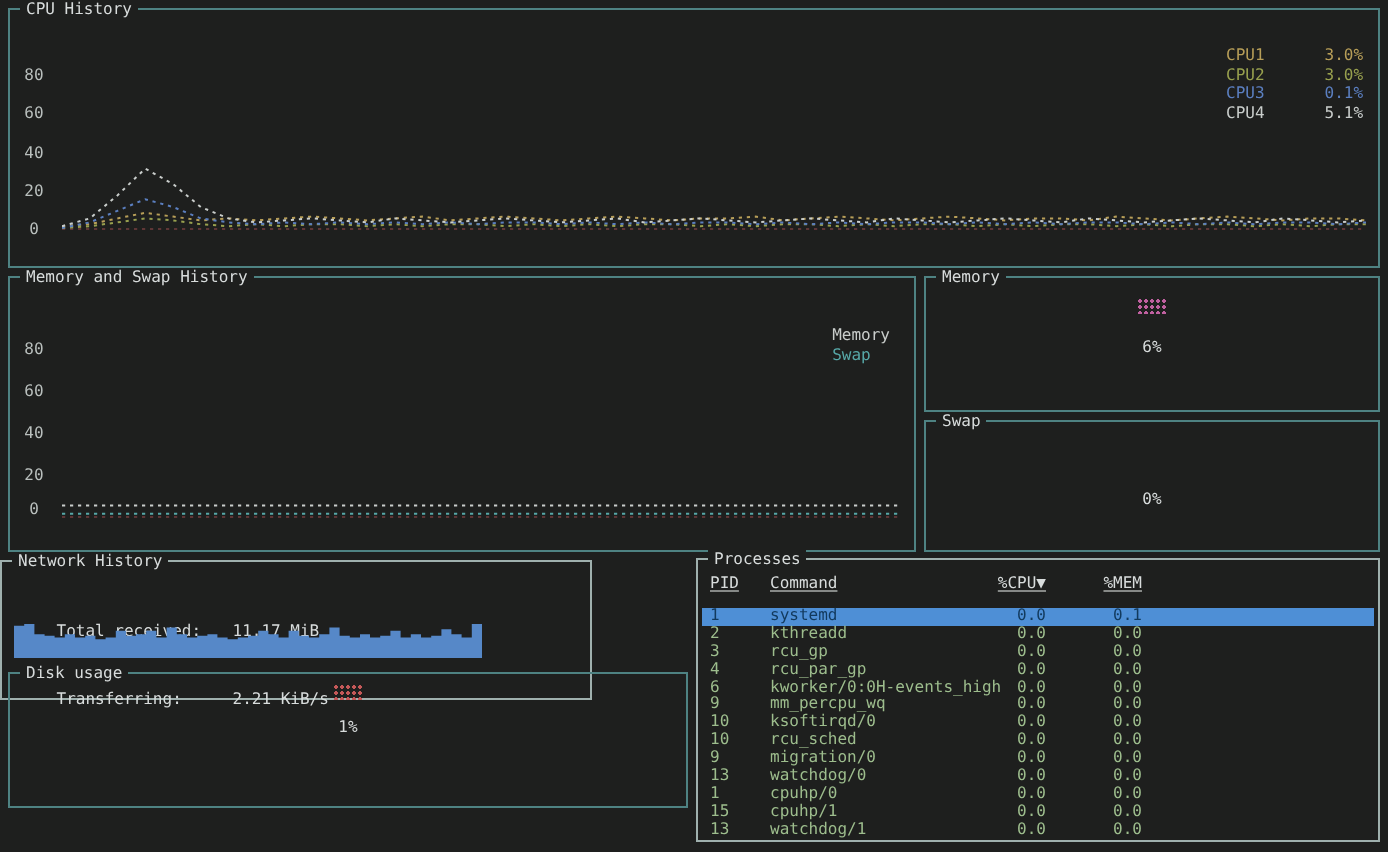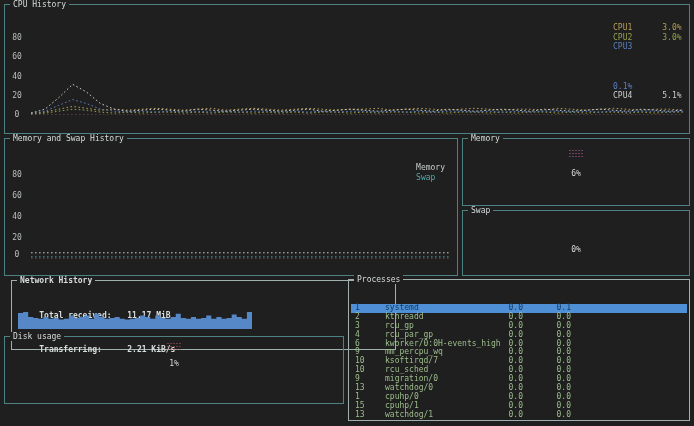--- a/index.html
+++ b/index.html
@@ -60,21 +60,21 @@
     </svg>
   <div class="cpu-legend">
     <div class="legend-row" style="color: rgb(183, 158, 88);">
       <span>CPU1</span>
       <span>3.0%</span>
     </div>
     <div class="legend-row" style="color: rgb(152, 160, 78);">
       <span>CPU2</span>
       <span>3.0%</span>
     </div>
-    <div class="legend-row" style="color: rgb(91, 127, 192); flex-direction: column;">
+    <div class="legend-row" style="color: rgb(91, 127, 192);">
       <span>CPU3</span>
       <span>0.1%</span>
     </div>
     <div class="legend-row" style="color: rgb(201, 205, 203);">
       <span>CPU4</span>
       <span>5.1%</span>
     </div>
   </div>
 </div>
 
@@ -100,41 +100,47 @@
   <span class="ptitle">Memory</span>
   <span class="gauge-dots" style="top: 10px; background-image: radial-gradient(circle, rgb(192, 96, 160) 0.8px, transparent 0.9px);"></span>
   <span class="gauge-val" style="top:30px;">6%</span>
 </div>
 
 <div class="panel" style="left:462px; top:210px; width:228px; height:66px;">
   <span class="ptitle">Swap</span>
   <span class="gauge-val" style="top:34px;">0%</span>
 </div>
 
-<div class="panel light" style="left:11px; top:280px; width:385px; height:70px;font-weight:bold;">
+<div class="panel light" style="left:0; top:280px; width:296px; height:70px;">
   <span class="ptitle">Network History</span>
   <div class="net-row" style="top:21px;">
     <span class="net-label">Total received:</span><span>11.17 MiB</span>
   </div>
   <svg class="chart" style="left:6px; top:31px;" width="234" height="17">
       <path d="M0 17 L0.0 0.9 L5.1 0.9 L5.1 0.0 L10.2 0.0 L10.2 5.1 L15.3 5.1 L15.3 5.9 L20.3 5.9 L20.3 6.8 L25.4 6.8 L25.4 5.1 L30.5 5.1 L30.5 6.8 L35.6 6.8 L35.6 5.9 L40.7 5.9 L40.7 7.6 L45.8 7.6 L45.8 6.8 L50.9 6.8 L50.9 3.4 L56.0 3.4 L56.0 5.9 L61.0 5.9 L61.0 5.1 L66.1 5.1 L66.1 3.4 L71.2 3.4 L71.2 6.8 L76.3 6.8 L76.3 1.7 L81.4 1.7 L81.4 5.1 L86.5 5.1 L86.5 6.8 L91.6 6.8 L91.6 5.9 L96.7 5.9 L96.7 5.1 L101.7 5.1 L101.7 6.8 L106.8 6.8 L106.8 7.6 L111.9 7.6 L111.9 6.8 L117.0 6.8 L117.0 5.9 L122.1 5.9 L122.1 3.4 L127.2 3.4 L127.2 5.1 L132.3 5.1 L132.3 6.8 L137.3 6.8 L137.3 3.4 L142.4 3.4 L142.4 5.9 L147.5 5.9 L147.5 6.8 L152.6 6.8 L152.6 5.1 L157.7 5.1 L157.7 1.7 L162.8 1.7 L162.8 5.9 L167.9 5.9 L167.9 6.8 L173.0 6.8 L173.0 5.1 L178.0 5.1 L178.0 6.8 L183.1 6.8 L183.1 5.9 L188.2 5.9 L188.2 3.4 L193.3 3.4 L193.3 6.8 L198.4 6.8 L198.4 5.1 L203.5 5.1 L203.5 6.8 L208.6 6.8 L208.6 5.9 L213.7 5.9 L213.7 2.6 L218.7 2.6 L218.7 5.1 L223.8 5.1 L223.8 6.8 L228.9 6.8 L228.9 0.0 L234.0 0.0 L234 17 Z" fill="#5688c8"></path>
     </svg>
   <div class="net-row" style="top:55px;">
     <span class="net-label">Transferring:</span><span>2.21 KiB/s</span>
   </div>
 </div>
 
 <div class="panel" style="left:4px; top:336px; width:340px; height:68px;">
   <span class="ptitle">Disk usage</span>
   <span class="gauge-dots" style="top: 5px; background-image: radial-gradient(circle, rgb(196, 88, 88) 0.8px, transparent 0.9px);"></span>
   <span class="gauge-val" style="top:22px;">1%</span>
 </div>
 
 <div class="panel light" style="left:348px; top:279px; width:342px; height:142px;">
   <span class="ptitle">Processes</span>
+  <div class="prow phead">
+    <span class="pid">PID</span>
+    <span class="cmd">Command</span>
+    <span class="cpu">%CPU▼</span>
+    <span class="mem">%MEM</span>
+  </div>
   <div class="proc-rows">
   <div class="prow selected">
     <span class="pid">1</span>
     <span class="cmd">systemd</span>
     <span class="cpu">0.0</span>
     <span class="mem">0.1</span>
   </div>
 
   <div class="prow">
     <span class="pid">2</span>
@@ -166,21 +172,21 @@
 
   <div class="prow">
     <span class="pid">9</span>
     <span class="cmd">mm_percpu_wq</span>
     <span class="cpu">0.0</span>
     <span class="mem">0.0</span>
   </div>
 
   <div class="prow">
     <span class="pid">10</span>
-    <span class="cmd">ksoftirqd/7</span>
+    <span class="cmd">ksoftirqd/0</span>
     <span class="cpu">0.0</span>
     <span class="mem">0.0</span>
   </div>
 
   <div class="prow">
     <span class="pid">10</span>
     <span class="cmd">rcu_sched</span>
     <span class="cpu">0.0</span>
     <span class="mem">0.0</span>
   </div>

